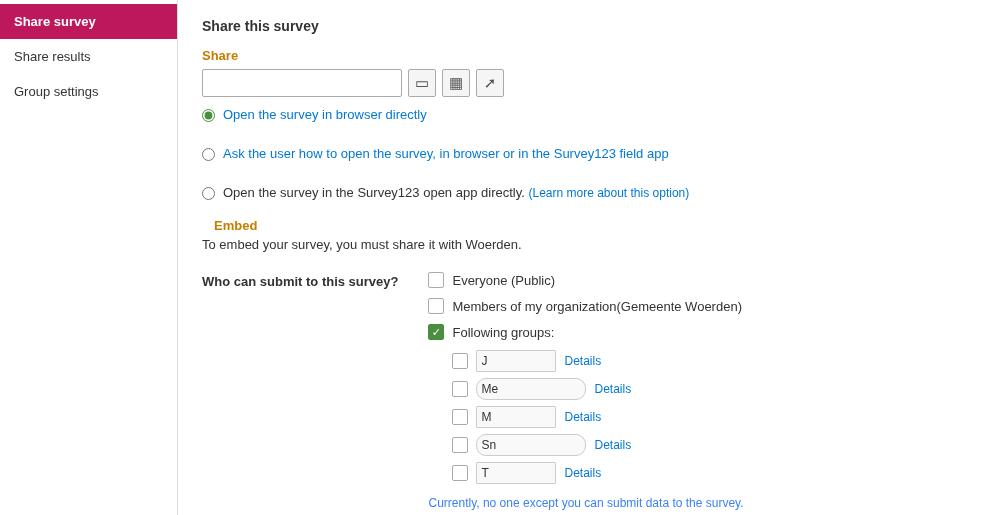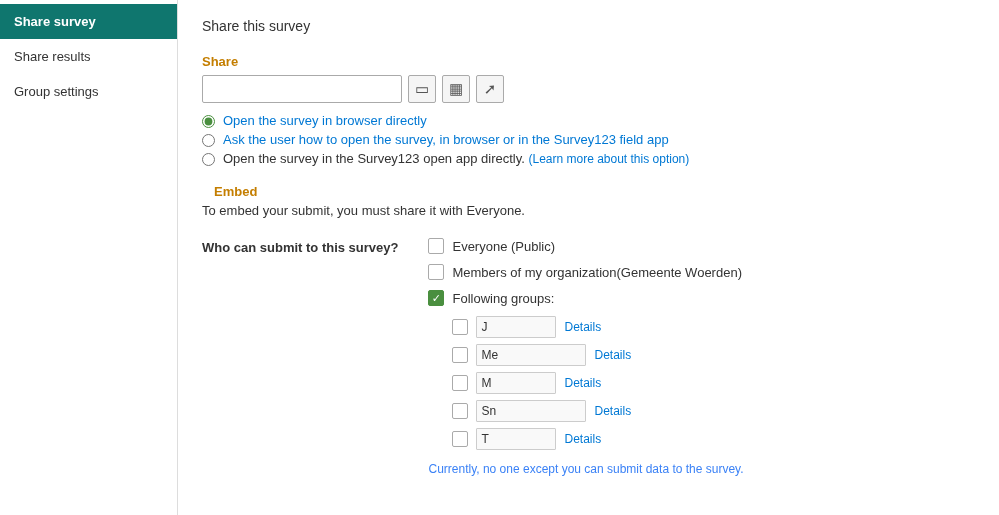--- a/index.html
+++ b/index.html
@@ -13,38 +13,38 @@
       border-right: 1px solid #ddd;
       padding-top: 4px;
     }
     .sidebar-item {
       padding: 10px 14px;
       cursor: pointer;
       font-size: 13px;
       color: #333;
     }
     .sidebar-item.active {
-      background: #0f766e;
+      background: #be185d;
       color: #fff;
       font-weight: bold;
     }
 
     
     .main-content {
       flex: 1;
       padding: 18px 24px;
       overflow-y: auto;
       background: #fff;
     }
 
     .section-title {
       font-size: 14px;
-      font-weight: normal;
+      font-weight: bold;
       color: #333;
-      margin-bottom: 20px;
+      margin-bottom: 14px;
     }
 
     
     .link-section {
       margin-bottom: 18px;
     }
     .link-label {
       font-size: 13px;
       color: #c47e00;
       font-weight: bold;
@@ -76,21 +76,21 @@
       justify-content: center;
       border-radius: 2px;
       font-size: 15px;
       color: #555;
     }
 
     
     .radio-group {
       display: flex;
       flex-direction: column;
-      gap: 4px;
+      gap: 24px;
       margin-bottom: 16px;
     }
     .radio-item {
       display: flex;
       align-items: flex-start;
       gap: 8px;
       font-size: 13px;
     }
     .radio-item input[type="radio"] {
       margin-top: 2px;
@@ -187,21 +187,21 @@
       background: #f9f9f9;
       font-size: 12px;
       padding: 0 4px;
       border-radius: 1px;
       overflow: hidden;
       white-space: nowrap;
       text-overflow: ellipsis;
       display: flex;
       align-items: center;
     }
-    .group-name-box.wide { width: 110px; }
+    .group-name-box.wide { width: 110px; border-radius: 10px; }
     .details-link {
       color: #0078d4;
       font-size: 12px;
       text-decoration: none;
       cursor: pointer;
     }
 
     
     .warning-text {
       color: #3b82f6;
@@ -268,21 +268,21 @@
           <a href="#" class="radio-learn">
             <span>(Learn more about this option)</span>
           </a>
         </label>
       </div>
     </div>
   </div>
 
   <div class="embed-section">
     <div class="embed-title">Embed</div>
-    <div class="embed-text">To embed your submit, you must share it with Everyone.</div>
+    <div class="embed-text">To embed your survey, you must share it with Woerden.</div>
   </div>
 
   <div class="who-section">
     <div class="who-label">Who can submit to this survey?</div>
     <div class="who-options">
 
       <div class="checkbox-item">
         <div class="checkmark-unchecked"></div>
         <span>Everyone (Public)</span>
       </div>

